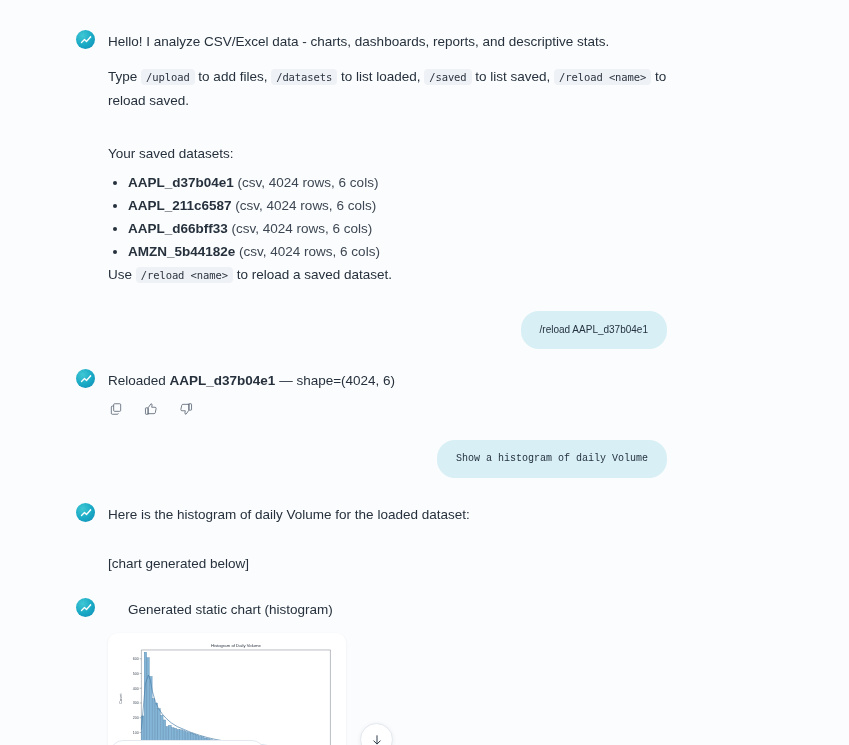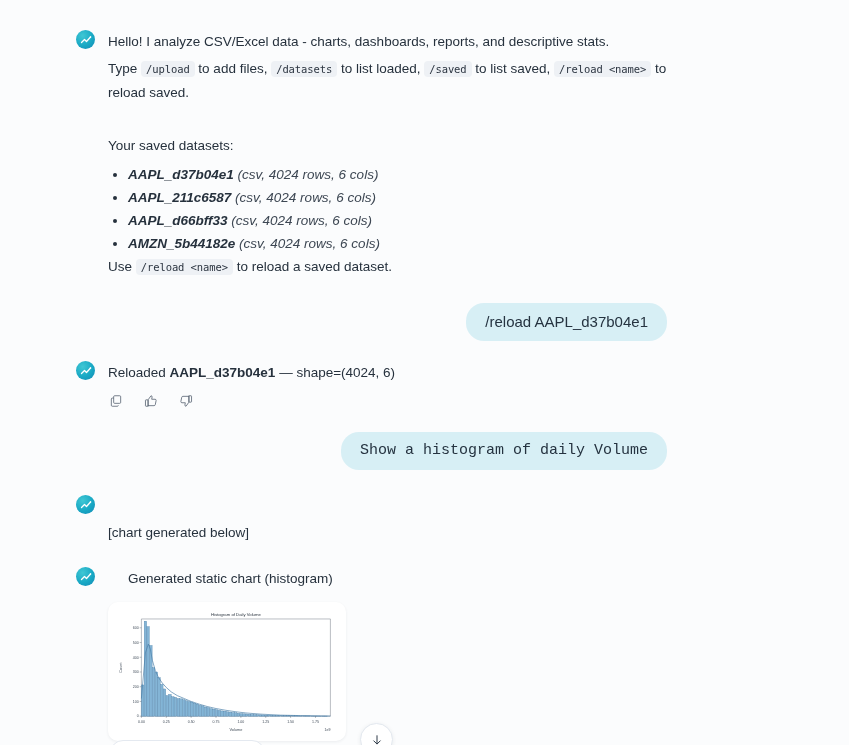--- a/index.html
+++ b/index.html
@@ -35,31 +35,31 @@
     font-size: 10.5px;
     background: #eef1f5;
     color: #2b3440;
     padding: 2px 5px;
     border-radius: 4px;
     white-space: nowrap;
     letter-spacing: -0.1px;
   }
 
   ul.ds-list { margin: 6px 0 0 0; padding-left: 20px; list-style: disc; }
-  ul.ds-list li { margin: 0; line-height: 23px; font-size: 13.5px; font-style: italic; }
+  ul.ds-list li { margin: 0; line-height: 23px; font-size: 13.5px; }
   ul.ds-list li b { font-weight: bold; }
   .muted { color:#3d4753; }
 
   .user-row { display:flex; justify-content:flex-end; padding: 0 182px 0 0; }
   .user-bubble {
     background:#d7eff5;
     color:#253340;
     border-radius: 18px;
     padding: 10px 19px;
-    font-size: 15px;
+    font-size: 10px;
     line-height: 18px;
     max-width: 420px;
   }
 
   .actions { display:flex; gap:21px; margin-top:10px; margin-left:1px; }
   .actions svg { width:14px; height:14px; stroke:#5a6573; fill:none; stroke-width:1.4; }
   .act-btn { background:none; border:none; padding:0; cursor:pointer; line-height:0; }
 
   .chart-card {
     margin-left:32px;
@@ -96,21 +96,21 @@
 
   <div class="msg" style="top:0;align-items:center;">
     <div class="avatar">
       <svg viewBox="0 0 24 24" aria-hidden="true">
         <polyline points="3,17 9,11 13,15 21,6" fill="none" stroke="#ffffff" stroke-width="2.6" stroke-linecap="round" stroke-linejoin="round"></polyline>
         <circle cx="21" cy="6" r="1.6" fill="#ffffff"></circle>
       </svg>
     </div>
     <div class="bot-body">
       <p>Hello! I analyze CSV/Excel data - charts, dashboards, reports, and descriptive stats.</p>
-      <p style="margin-top:4px;">
+      <p style="margin-top:12px;">
         <span>Type</span>
         <code class="chip">/upload</code><span> to add files, </span><code class="chip">/datasets</code><span> to list loaded, </span><code class="chip">/saved</code><span> to list saved, </span><code class="chip">/reload &lt;name&gt;</code><span> to reload saved.</span>
       </p>
       <p style="margin-top:30px;">Your saved datasets:</p>
 
       <ul class="ds-list">
         <li>
           <b>AAPL_d37b04e1</b>
           <span class="muted">(csv, 4024 rows, 6 cols)</span>
         </li>
@@ -178,20 +178,21 @@
   </div>
 
   <div class="msg" style="margin-top:25px;">
     <div class="avatar">
       <svg viewBox="0 0 24 24" aria-hidden="true">
         <polyline points="3,17 9,11 13,15 21,6" fill="none" stroke="#ffffff" stroke-width="2.6" stroke-linecap="round" stroke-linejoin="round"></polyline>
         <circle cx="21" cy="6" r="1.6" fill="#ffffff"></circle>
       </svg>
     </div>
     <div class="bot-body">
+      <p>Here is the histogram of daily Volume for the loaded dataset:</p>
       <p style="margin-top:26px;">[chart generated below]</p>
     </div>
   </div>
 
   <div class="msg" style="margin-top:23px;">
     <div class="avatar">
       <svg viewBox="0 0 24 24" aria-hidden="true">
         <polyline points="3,17 9,11 13,15 21,6" fill="none" stroke="#ffffff" stroke-width="2.6" stroke-linecap="round" stroke-linejoin="round"></polyline>
         <circle cx="21" cy="6" r="1.6" fill="#ffffff"></circle>
       </svg>

